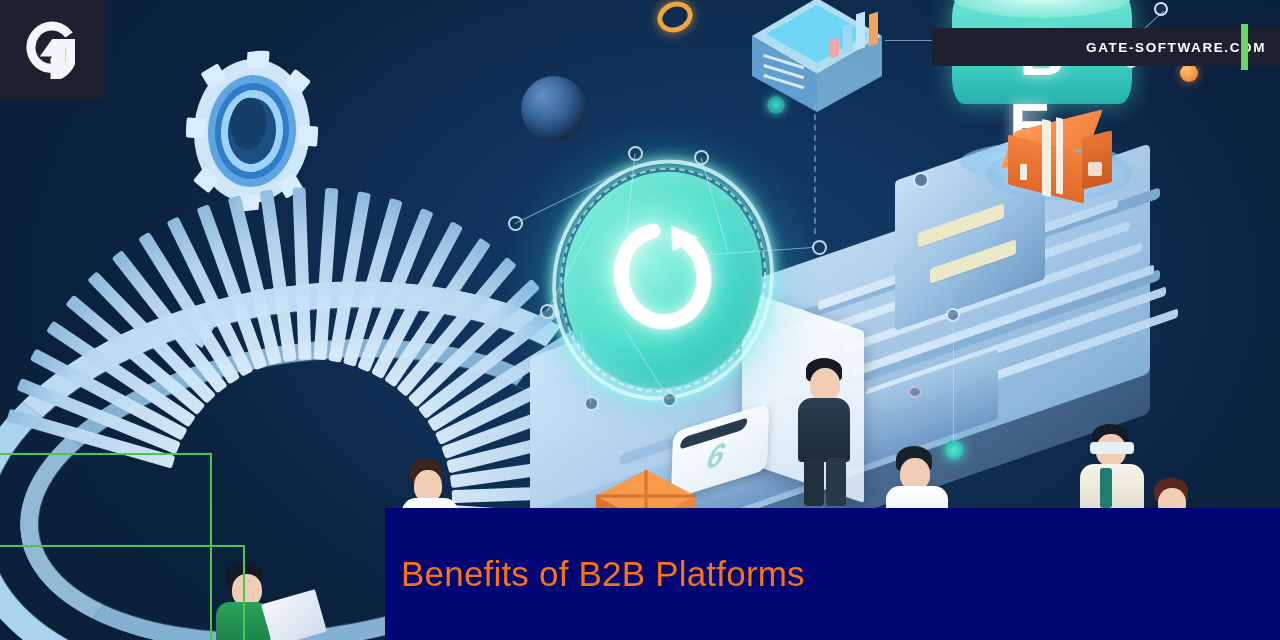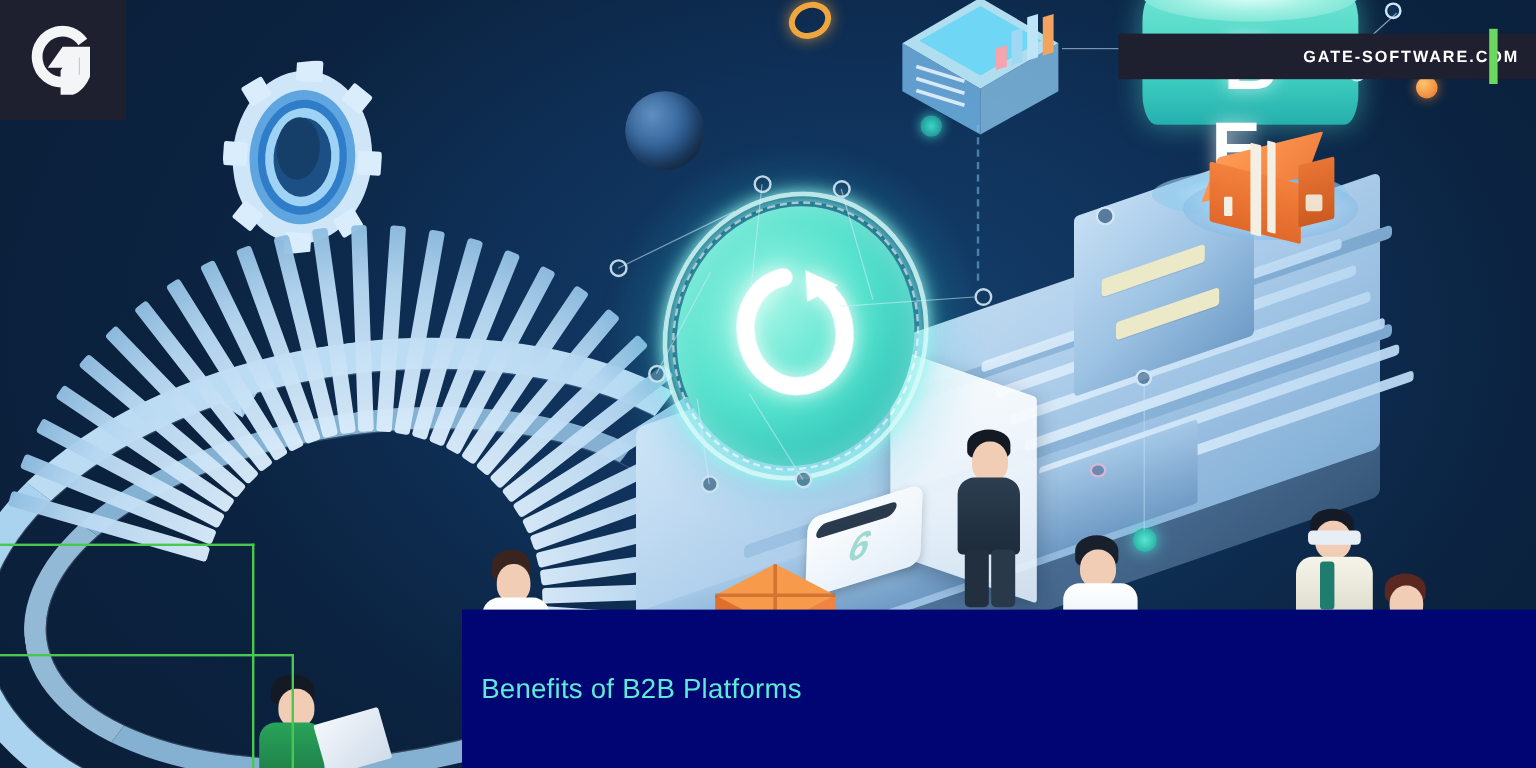--- a/index.html
+++ b/index.html
@@ -245,22 +245,22 @@
     position: absolute; right: 32px; top: 24px;
     width: 7px; height: 46px; background: #6bd960;
   }
   #title-banner {
     left: 385px; top: 508px; width: 895px; height: 132px;
     background: #000574;
     display: flex; align-items: center;
     padding-left: 16px;
   }
   #title-banner .title-text {
-    color: #5eead4;
-    font-size: 23px;
+    color: #f97316;
+    font-size: 35px;
     font-weight: 400;
     letter-spacing: .2px;
     font-family: "Liberation Sans", sans-serif;
     white-space: nowrap;
   }
   .green-frame {
     position: absolute;
     border: 2px solid #49c74f;
     border-left: none;
   }

